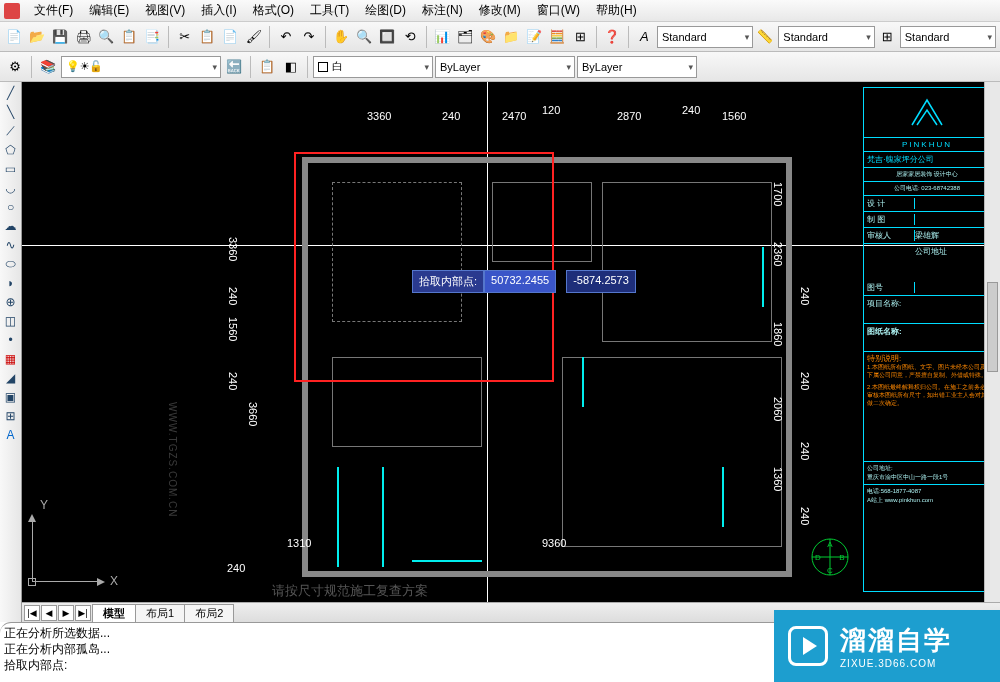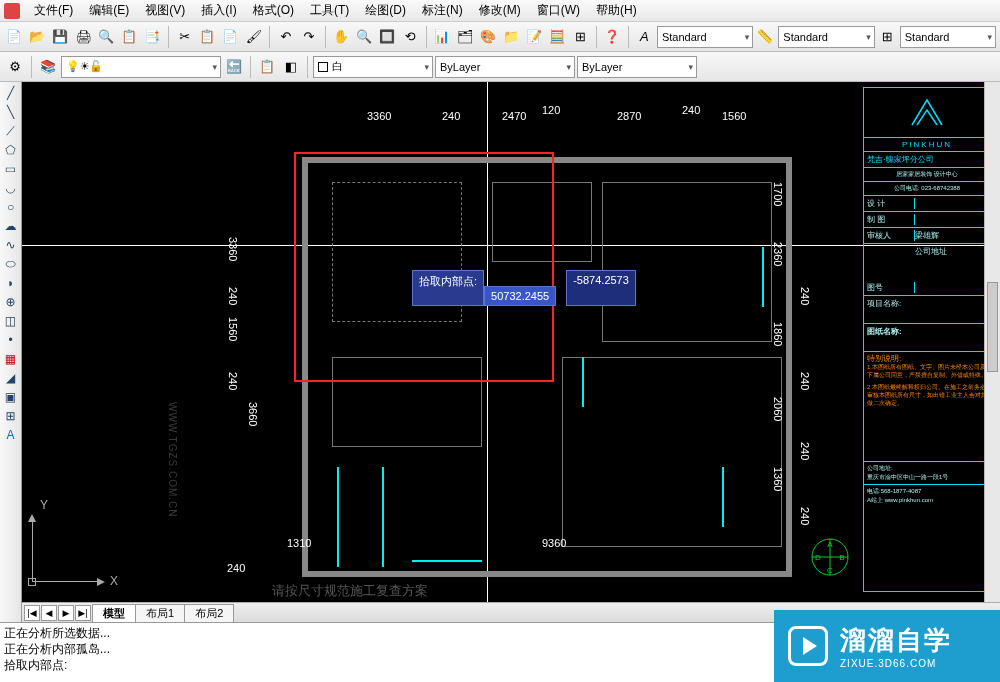--- a/index.html
+++ b/index.html
@@ -37,21 +37,21 @@
 
 .dim { position: absolute; color: #fff; font-size: 11px; }
 
 
 .sel-box { position: absolute; border: 2px solid #f22; left: 272px; top: 70px; width: 260px; height: 230px; pointer-events: none; }
 
 
 .tooltip { position: absolute; display: flex; top: 188px; left: 390px; font-size: 11px; }
 .tooltip .lbl { background: #2a3a8f; color: #fff; padding: 3px 6px; border: 1px solid #5577cc; }
 .tooltip .val { background: #1e2e7a; color: #fff; padding: 3px 6px; border: 1px solid #5577cc; }
-.tooltip .val.sel { background: #3a55c8; margin-top: 16px; }
+.tooltip .val.sel { background: #3a55c8; }
 .tooltip .gap { width: 10px; }
 
 
 .titleblock { position: absolute; right: 9px; top: 5px; width: 128px; height: 505px; border: 1px solid #0df; }
 .tb-row { border-bottom: 1px solid #0df; color: #aee; font-size: 8px; padding: 2px 3px; }
 .tb-logo { height: 50px; border-bottom: 1px solid #0df; display: flex; align-items: center; justify-content: center; }
 .tb-logo svg { width: 40px; height: 36px; }
 .tb-brand { text-align: center; letter-spacing: 2px; color: #0df; font-size: 8px; padding: 2px 0; border-bottom: 1px solid #0df; }
 
 
@@ -63,21 +63,21 @@
 
 .wm { position: absolute; left: 145px; top: 320px; color: #3a3a3a; font-size: 10px; writing-mode: vertical-rl; letter-spacing: 1px; }
 
 
 .tabs-row { position: absolute; bottom: 0; left: 0; right: 0; height: 20px; background: linear-gradient(#eee,#ddd); border-top: 1px solid #aaa; display: flex; align-items: center; padding-left: 2px; }
 .tab-ctrl { width: 16px; height: 16px; border: 1px solid #999; background: #fff; display: flex; align-items: center; justify-content: center; font-size: 9px; margin-right: 1px; cursor: pointer; }
 .tab { height: 18px; padding: 0 10px; background: #f5f5f5; border: 1px solid #999; border-bottom: none; font-size: 11px; display: flex; align-items: center; margin-right: -1px; cursor: pointer; }
 .tab.active { background: #fff; font-weight: bold; }
 
 
-.cmd-area { height: 60px; background: #fff; border-top: 1px solid #999; font-size: 12px; padding: 2px 4px; line-height: 16px; font-family: "SimSun", monospace; }
+.cmd-area { height: 60px; background: #fff; border-top: 1px solid #999; font-size: 12px; padding: 2px 4px; line-height: 16px; font-family: "SimSun", monospace; border-radius: 11px; }
 .cmd-line { white-space: pre; }
 
 
 .badge { position: absolute; right: 0; bottom: 0; width: 226px; height: 72px; background: #1d9ecf; color: #fff; display: flex; align-items: center; padding-left: 14px; }
 .badge .play { width: 40px; height: 40px; border: 3px solid #fff; border-radius: 8px; display: flex; align-items: center; justify-content: center; margin-right: 12px; }
 .badge .play::before { content: ""; border-left: 14px solid #fff; border-top: 9px solid transparent; border-bottom: 9px solid transparent; margin-left: 4px; }
 .badge .txt-cn { font-size: 26px; font-weight: bold; letter-spacing: 2px; }
 .badge .txt-en { font-size: 10px; letter-spacing: 1px; }
 
 .scrollbar-v { position: absolute; right: 0; top: 0; bottom: 20px; width: 16px; background: #e8e8e8; border-left: 1px solid #bbb; }

